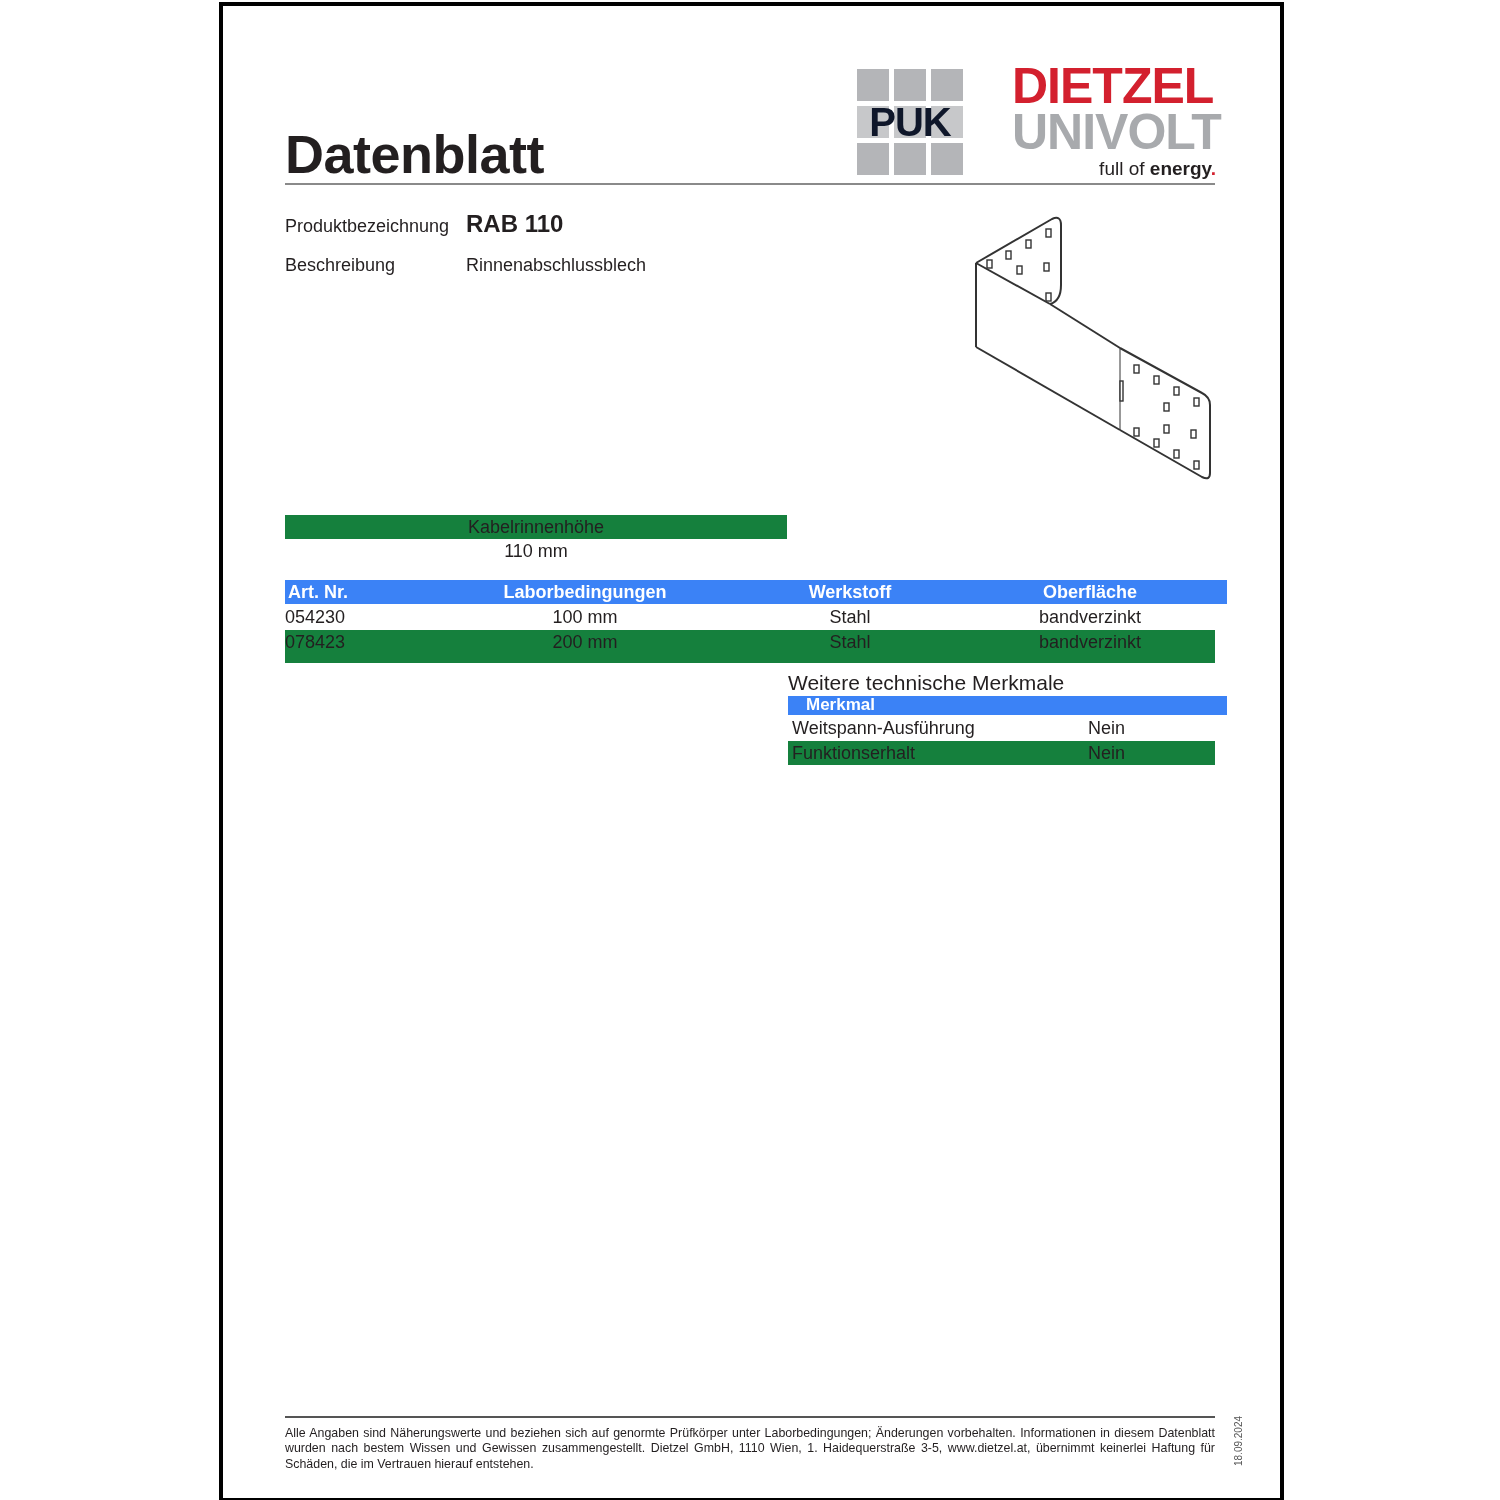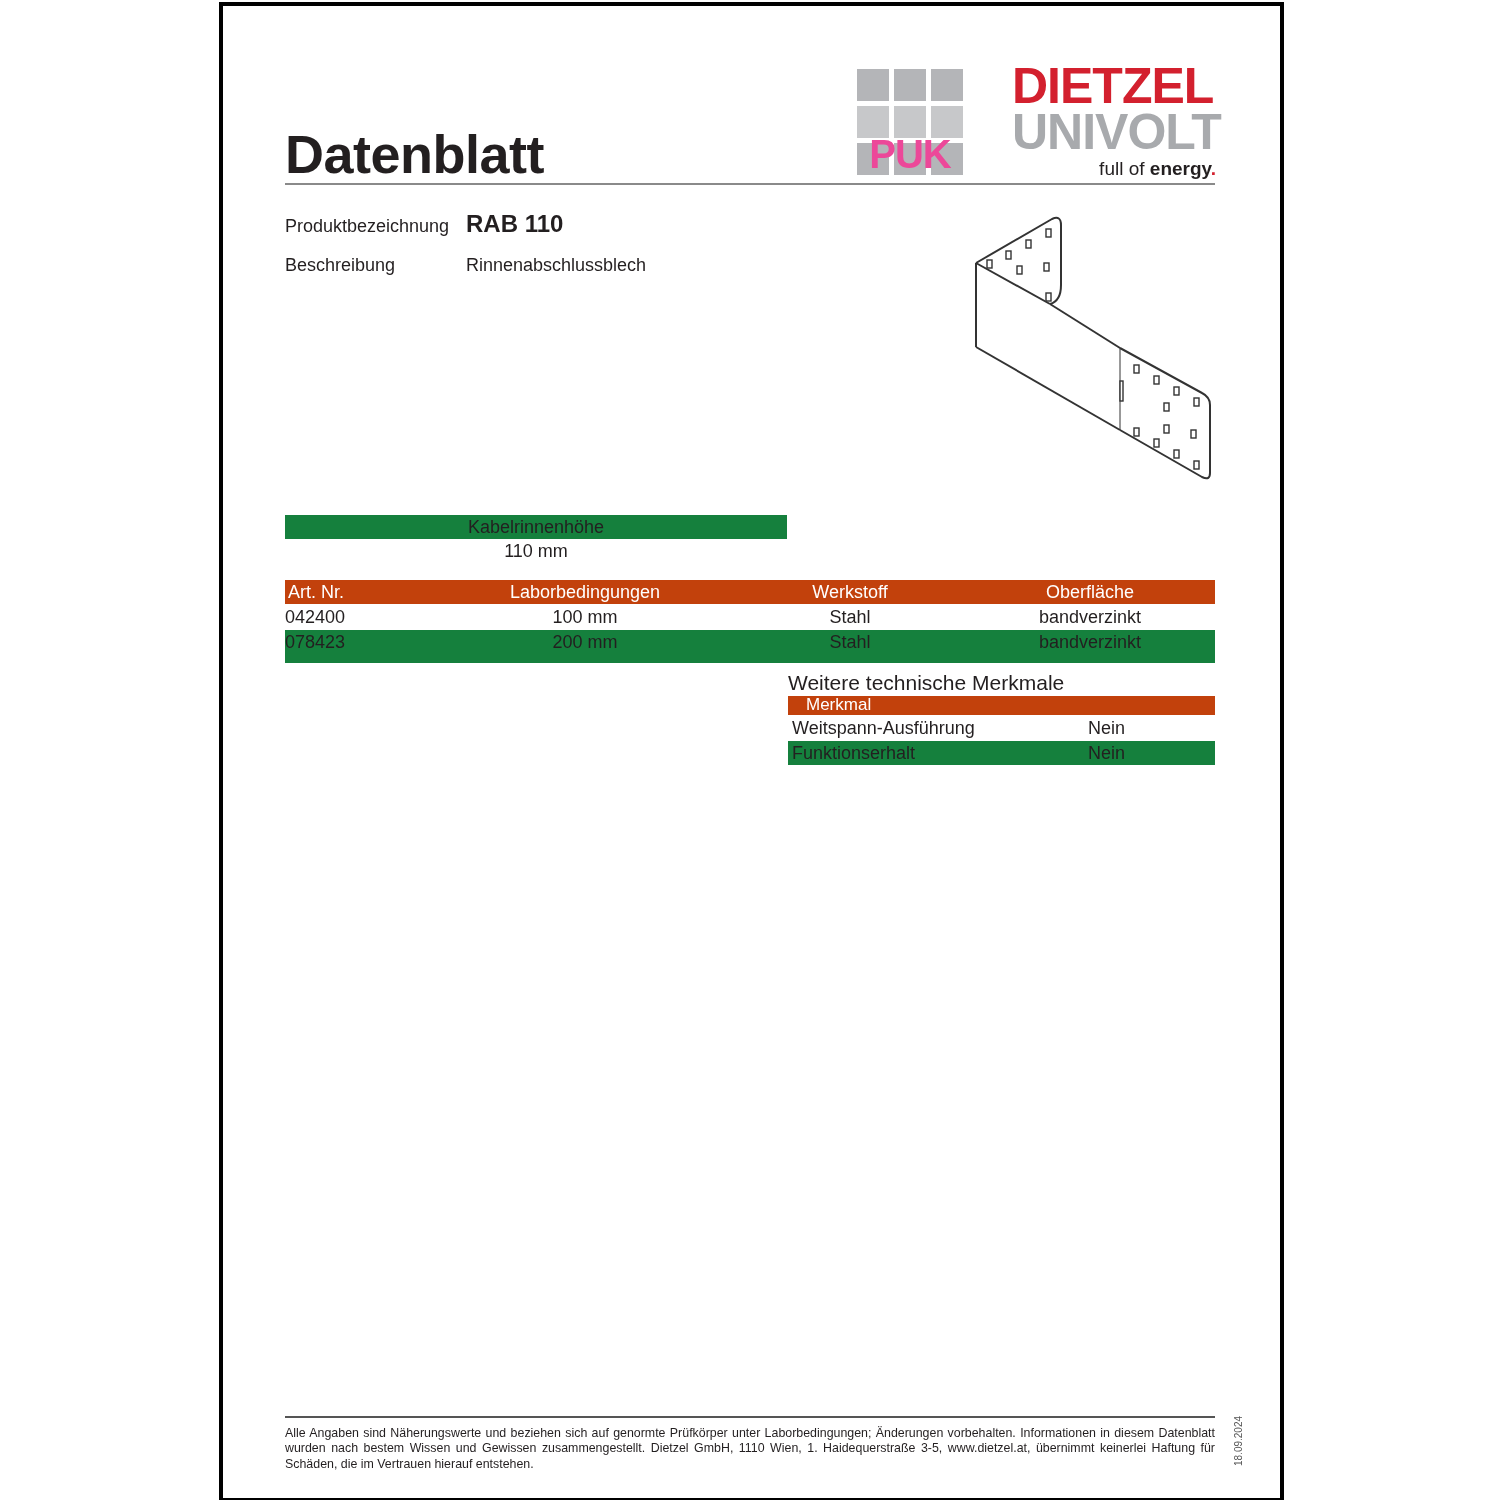--- a/index.html
+++ b/index.html
@@ -3,30 +3,30 @@
 <meta charset="utf-8">
 <style>
   html, body { margin:0; padding:0; background:#ffffff; }
   body { width:1500px; height:1500px; position:relative; overflow:hidden; font-family:"Liberation Sans", sans-serif; color:#231f20; }
   .page { position:absolute; left:219px; top:2px; width:1057px; height:1492px; border:4px solid #000; background:#fff; box-sizing:content-box; }
   .abs { position:absolute; }
   .title { left:285px; top:122px; font-size:54px; font-weight:bold; letter-spacing:-0.5px; line-height:64px; color:#231f20; }
   .rule { left:285px; height:2px; background:#8a8a8a; }
   .logo-puk { left:857px; top:69px; width:106px; height:106px; }
   .puk-cell { position:absolute; width:32px; height:32px; background:#b4b5b8; }
-  .puk-text { position:absolute; left:0; top:34px; width:106px; height:38px; font-size:40px; font-weight:bold; color:#ec4899; text-align:center; line-height:38px; letter-spacing:-1px;margin-top:32px; }
+  .puk-text { position:absolute; left:0; top:34px; width:106px; height:38px; font-size:40px; font-weight:bold; color:#0f172a; text-align:center; line-height:38px; letter-spacing:-1px; }
   .logo-dietzel { left:1012px; top:64px; width:204px; font-weight:bold; font-size:50px; line-height:44px; color:#d3202e; letter-spacing:-1px; }
   .logo-univolt { left:1012px; top:110px; width:204px; font-weight:bold; font-size:50px; line-height:44px; color:#a8aaad; letter-spacing:-1px; }
   .logo-tag { left:1020px; top:158px; width:196px; text-align:right; font-size:19px; color:#231f20; }
   .logo-tag b { font-weight:bold; }
   .logo-tag .dot { color:#d3202e; font-weight:bold; }
   .label { font-size:18px; color:#231f20; }
   .prodname { left:466px; top:210px; font-size:24px; font-weight:bold; }
   .gray-bar { background:#15803d; }
-  .red-bar { background:#c2410c; color:#fff; font-weight:normal; font-size:18px; }
+  .red-bar { background:#3b82f6; color:#fff; font-weight:bold; font-size:18px;padding-left:12px; }
   .cell { position:absolute; font-size:18px; line-height:24px; white-space:nowrap; }
   .center { text-align:center; }
   .footer-text { left:285px; top:1426px; width:930px; font-size:12.4px; line-height:15.3px; text-align:justify; color:#231f20; }
   .date { left:1233px; top:1466px; font-size:10px; color:#555; transform:rotate(-90deg); transform-origin:left top; white-space:nowrap; }
 </style>
 </head>
 <body>
 
 <div class="page"></div>
 
@@ -97,21 +97,21 @@
 </div>
 <div class="cell center" style="left:285px;top:539px;width:502px;">110 mm</div>
 
 <div class="abs red-bar" style="left:285px;top:580px;width:930px;height:24px;">
   <div class="cell" style="left:3px;top:0;">Art. Nr.</div>
   <div class="cell center" style="left:150px;top:0;width:300px;">Laborbedingungen</div>
   <div class="cell center" style="left:440px;top:0;width:250px;">Werkstoff</div>
   <div class="cell center" style="left:680px;top:0;width:250px;">Oberfläche</div>
 </div>
 <div class="abs" style="left:285px;top:605px;width:930px;height:24px;">
-  <div class="cell" style="left:0;top:0;">042400</div>
+  <div class="cell" style="left:0;top:0;">054230</div>
   <div class="cell center" style="left:150px;top:0;width:300px;">100 mm</div>
   <div class="cell center" style="left:440px;top:0;width:250px;">Stahl</div>
   <div class="cell center" style="left:680px;top:0;width:250px;">bandverzinkt</div>
 </div>
 <div class="abs gray-bar" style="left:285px;top:630px;width:930px;height:33px;">
   <div class="cell" style="left:0;top:0;">078423</div>
   <div class="cell center" style="left:150px;top:0;width:300px;">200 mm</div>
   <div class="cell center" style="left:440px;top:0;width:250px;">Stahl</div>
   <div class="cell center" style="left:680px;top:0;width:250px;">bandverzinkt</div>
 </div>

